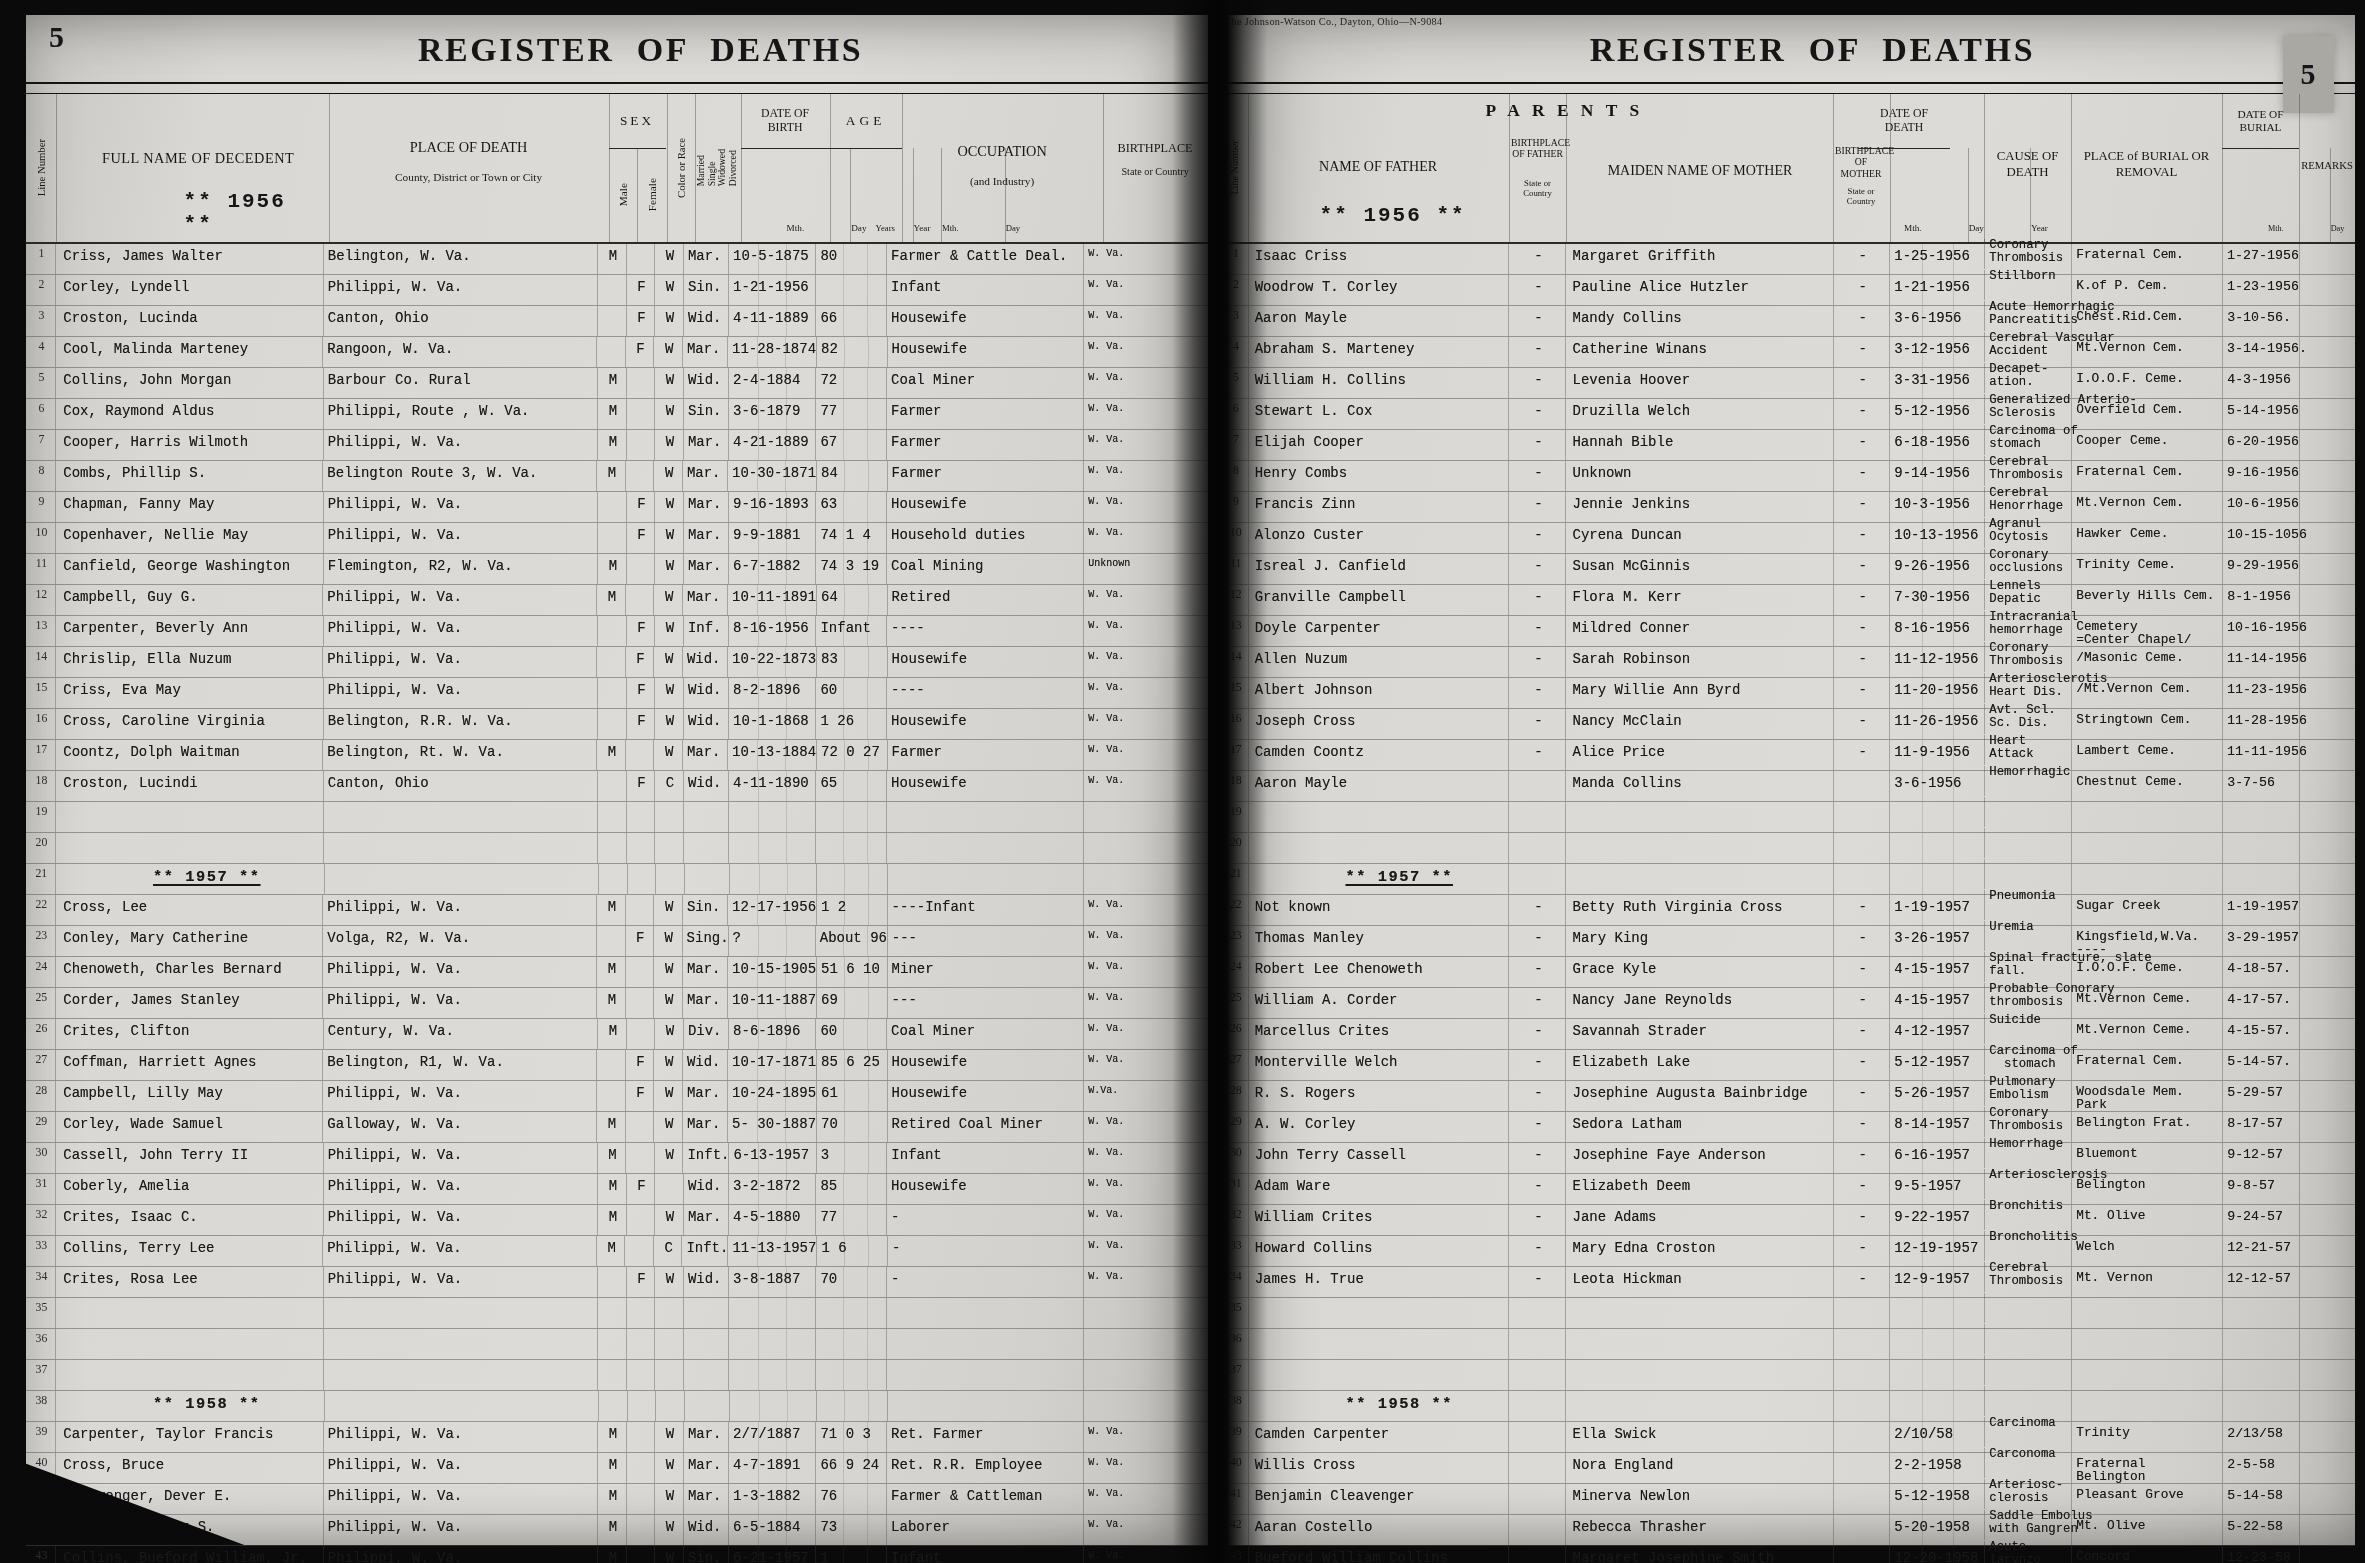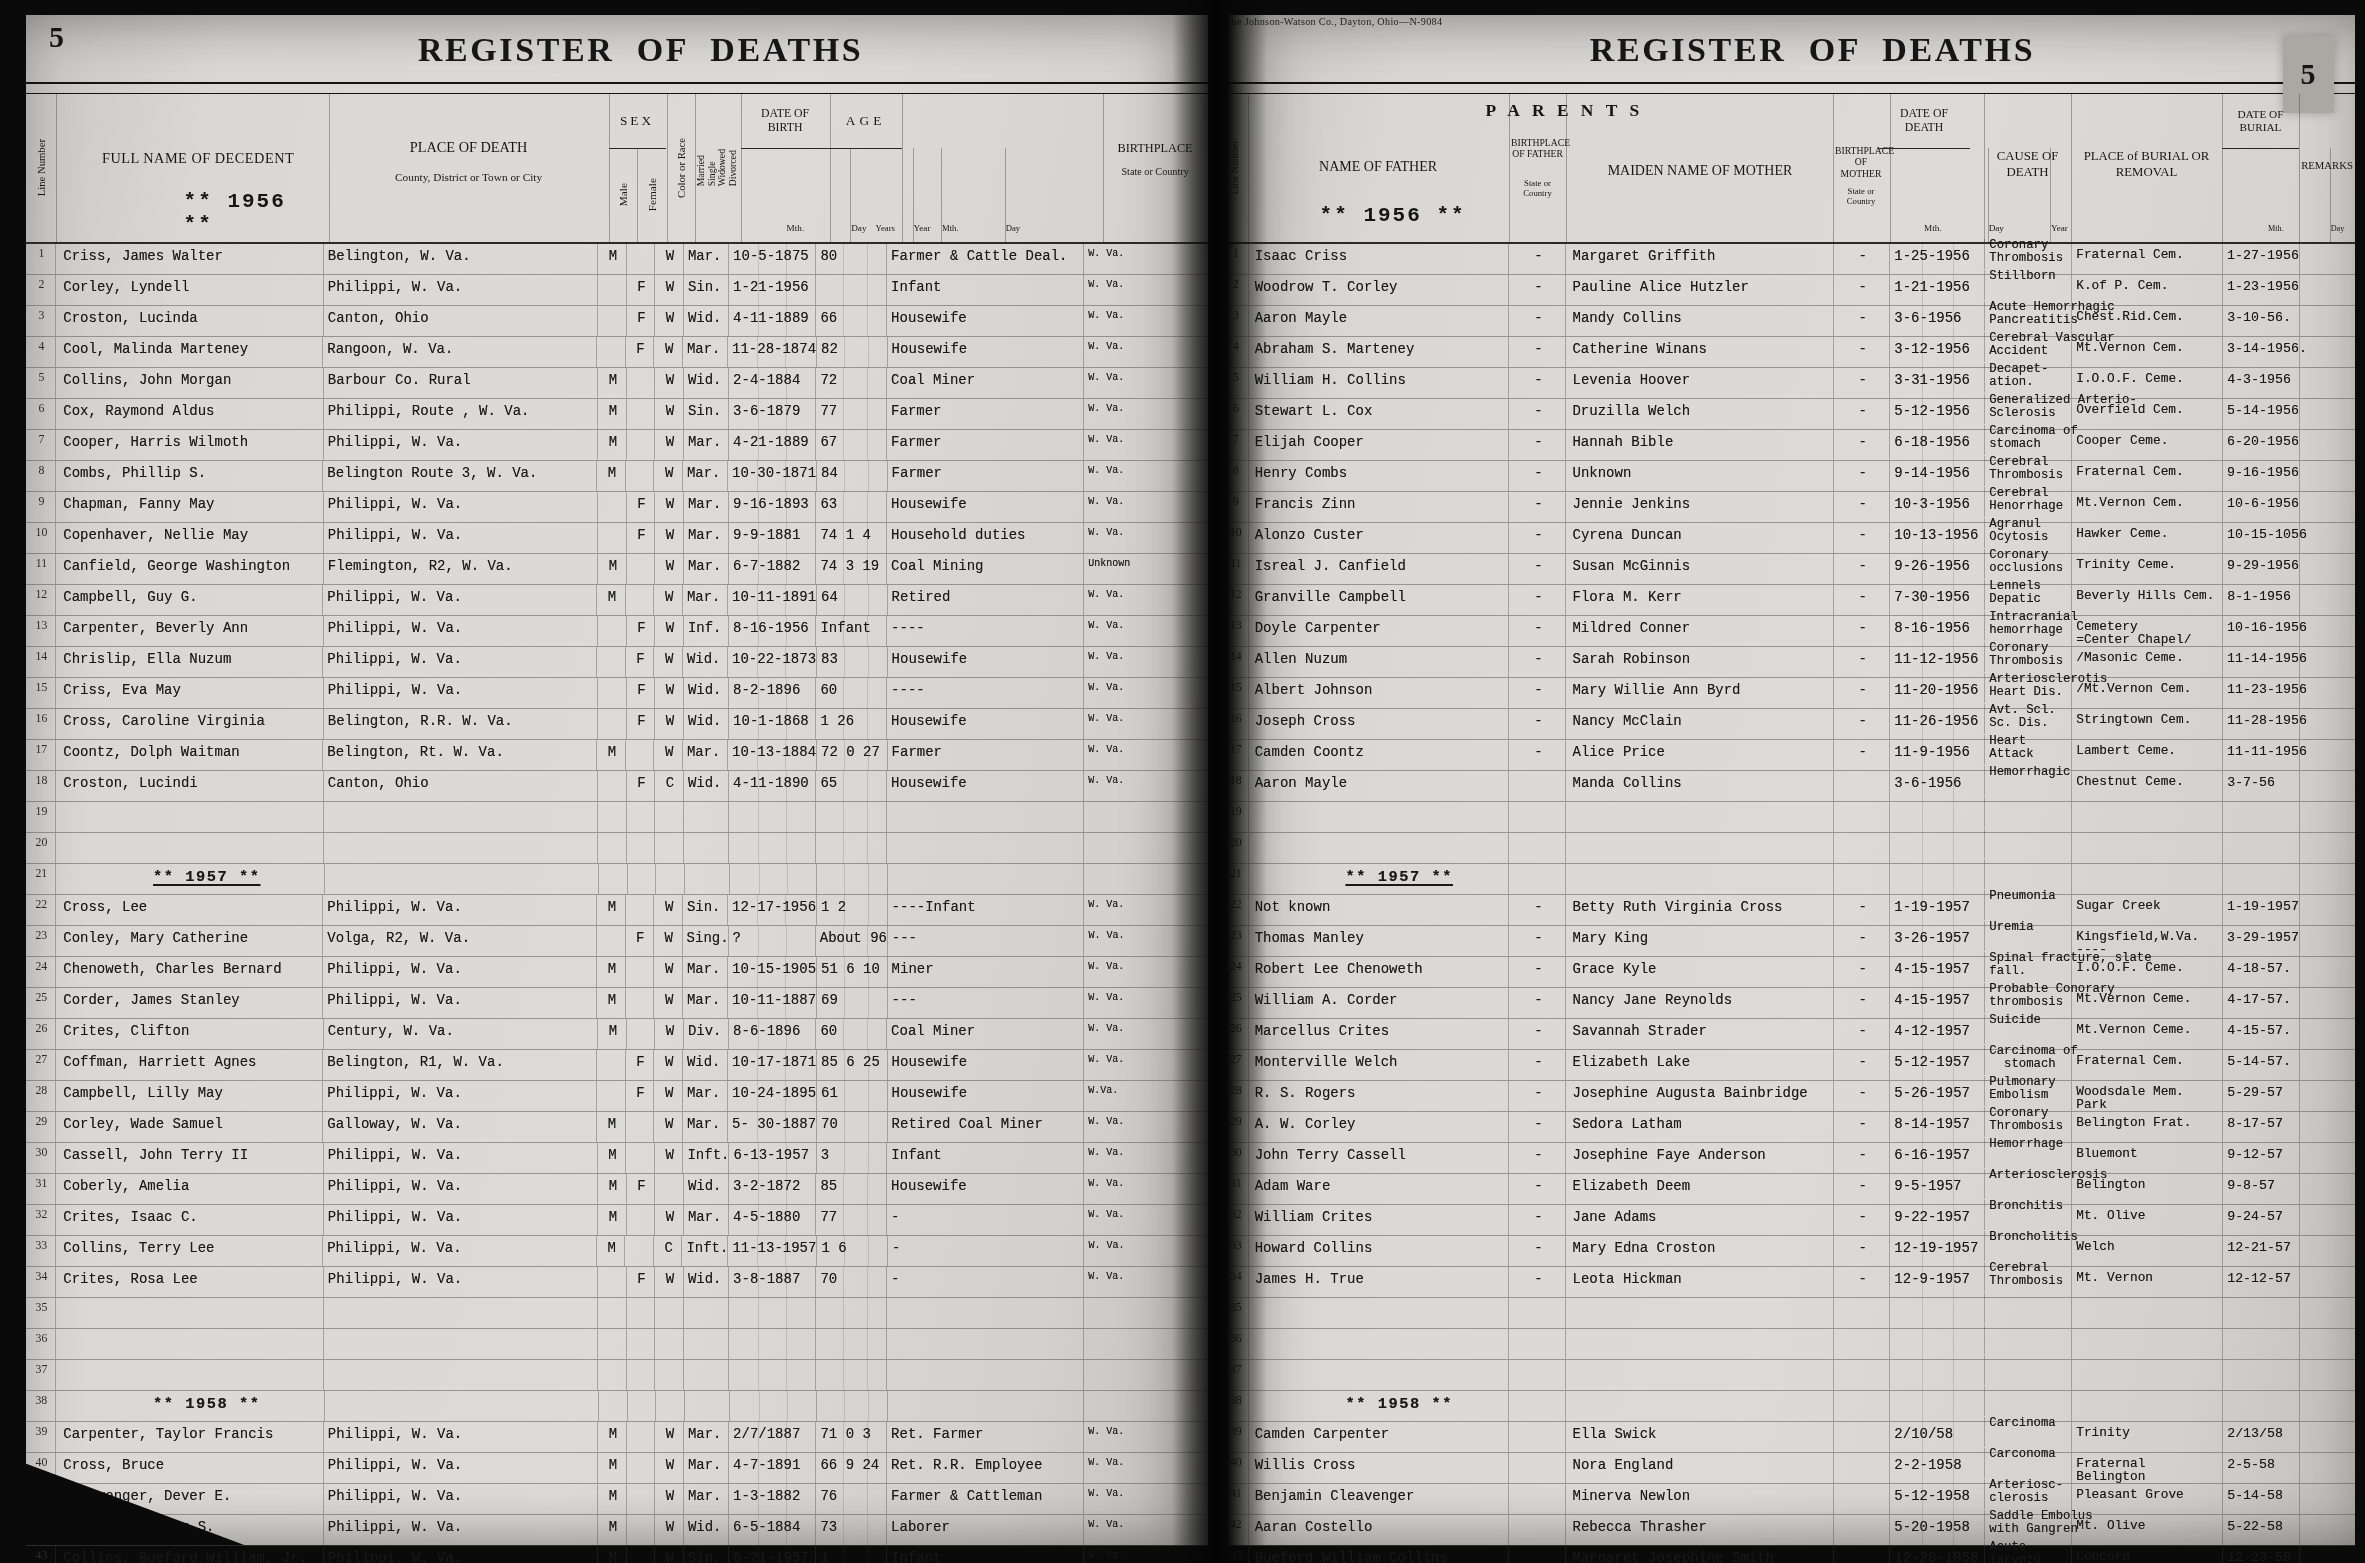--- a/index.html
+++ b/index.html
@@ -128,20 +128,24 @@
         </div>
       </div>
       <div class="hcell" style="left:804px;width:72px">
         <div class="hg-top agehead">AGE</div>
         <div class="hg-bot">
           <div class="sub" style="font-size:8.7px">Years</div>
           <div class="sub bl" style="font-size:8.7px">Mth.</div>
           <div class="sub bl" style="font-size:8.7px">Day</div>
         </div>
       </div>
+      <div class="hcell" style="left:876px;width:201px">
+        <div class="h2line" style="top:49px;font-size:14.3px">OCCUPATION</div>
+        <div class="h2line" style="top:81px;font-size:11.3px">(and Industry)</div>
+      </div>
       <div class="hcell" style="left:1077px;width:105px">
         <div class="h2line" style="top:47px;font-size:12.3px">BIRTHPLACE</div>
         <div class="h2line" style="top:72px;font-size:10.2px;line-height:1.15">State or Country</div>
       </div>
     <div class="vline" style="left: 30px;"></div>
         <div class="vline" style="left: 303px;"></div>
         <div class="vline" style="left: 583px;"></div>
         <div class="vline" style="left: 641px;"></div>
         <div class="vline" style="left: 669px;"></div>
         <div class="vline" style="left: 715px;"></div>
@@ -739,21 +743,21 @@
         <div class="h2line" style="top:43px;font-size:9.7px;line-height:1.2;padding:0 2px">BIRTHPLACE OF FATHER</div>
         <div class="h2line" style="top:84px;font-size:8.7px;line-height:1.2">State or Country</div>
       </div>
       <div class="hcell" style="left:344px;width:268px">
         <div class="h2line" style="top:69px;font-size:14px">MAIDEN NAME OF MOTHER</div>
       </div>
       <div class="hcell" style="left:611px;width:56px">
         <div class="h2line" style="top:51px;font-size:9.7px;line-height:1.2;padding:0 2px">BIRTHPLACE OF MOTHER</div>
         <div class="h2line" style="top:92px;font-size:8.7px;line-height:1.2">State or Country</div>
       </div>
-      <div class="hcell" style="left:656px;width:92px">
+      <div class="hcell" style="left:636px;width:92px">
         <div class="hg-top" style="font-size:11.8px;padding:0 10.2px;line-height:1.15">DATE OF DEATH</div>
         <div class="hg-bot">
           <div class="sub" style="font-size:9.2px">Mth.</div>
           <div class="sub bl" style="font-size:9.2px">Day</div>
           <div class="sub bl" style="font-size:9.2px">Year</div>
         </div>
       </div>
       <div class="hcell" style="left:762px;width:87px">
         <div class="h2line" style="top:54px;font-size:12.8px;line-height:1.3;padding:0 7.2px">CAUSE OF DEATH</div>
       </div>

